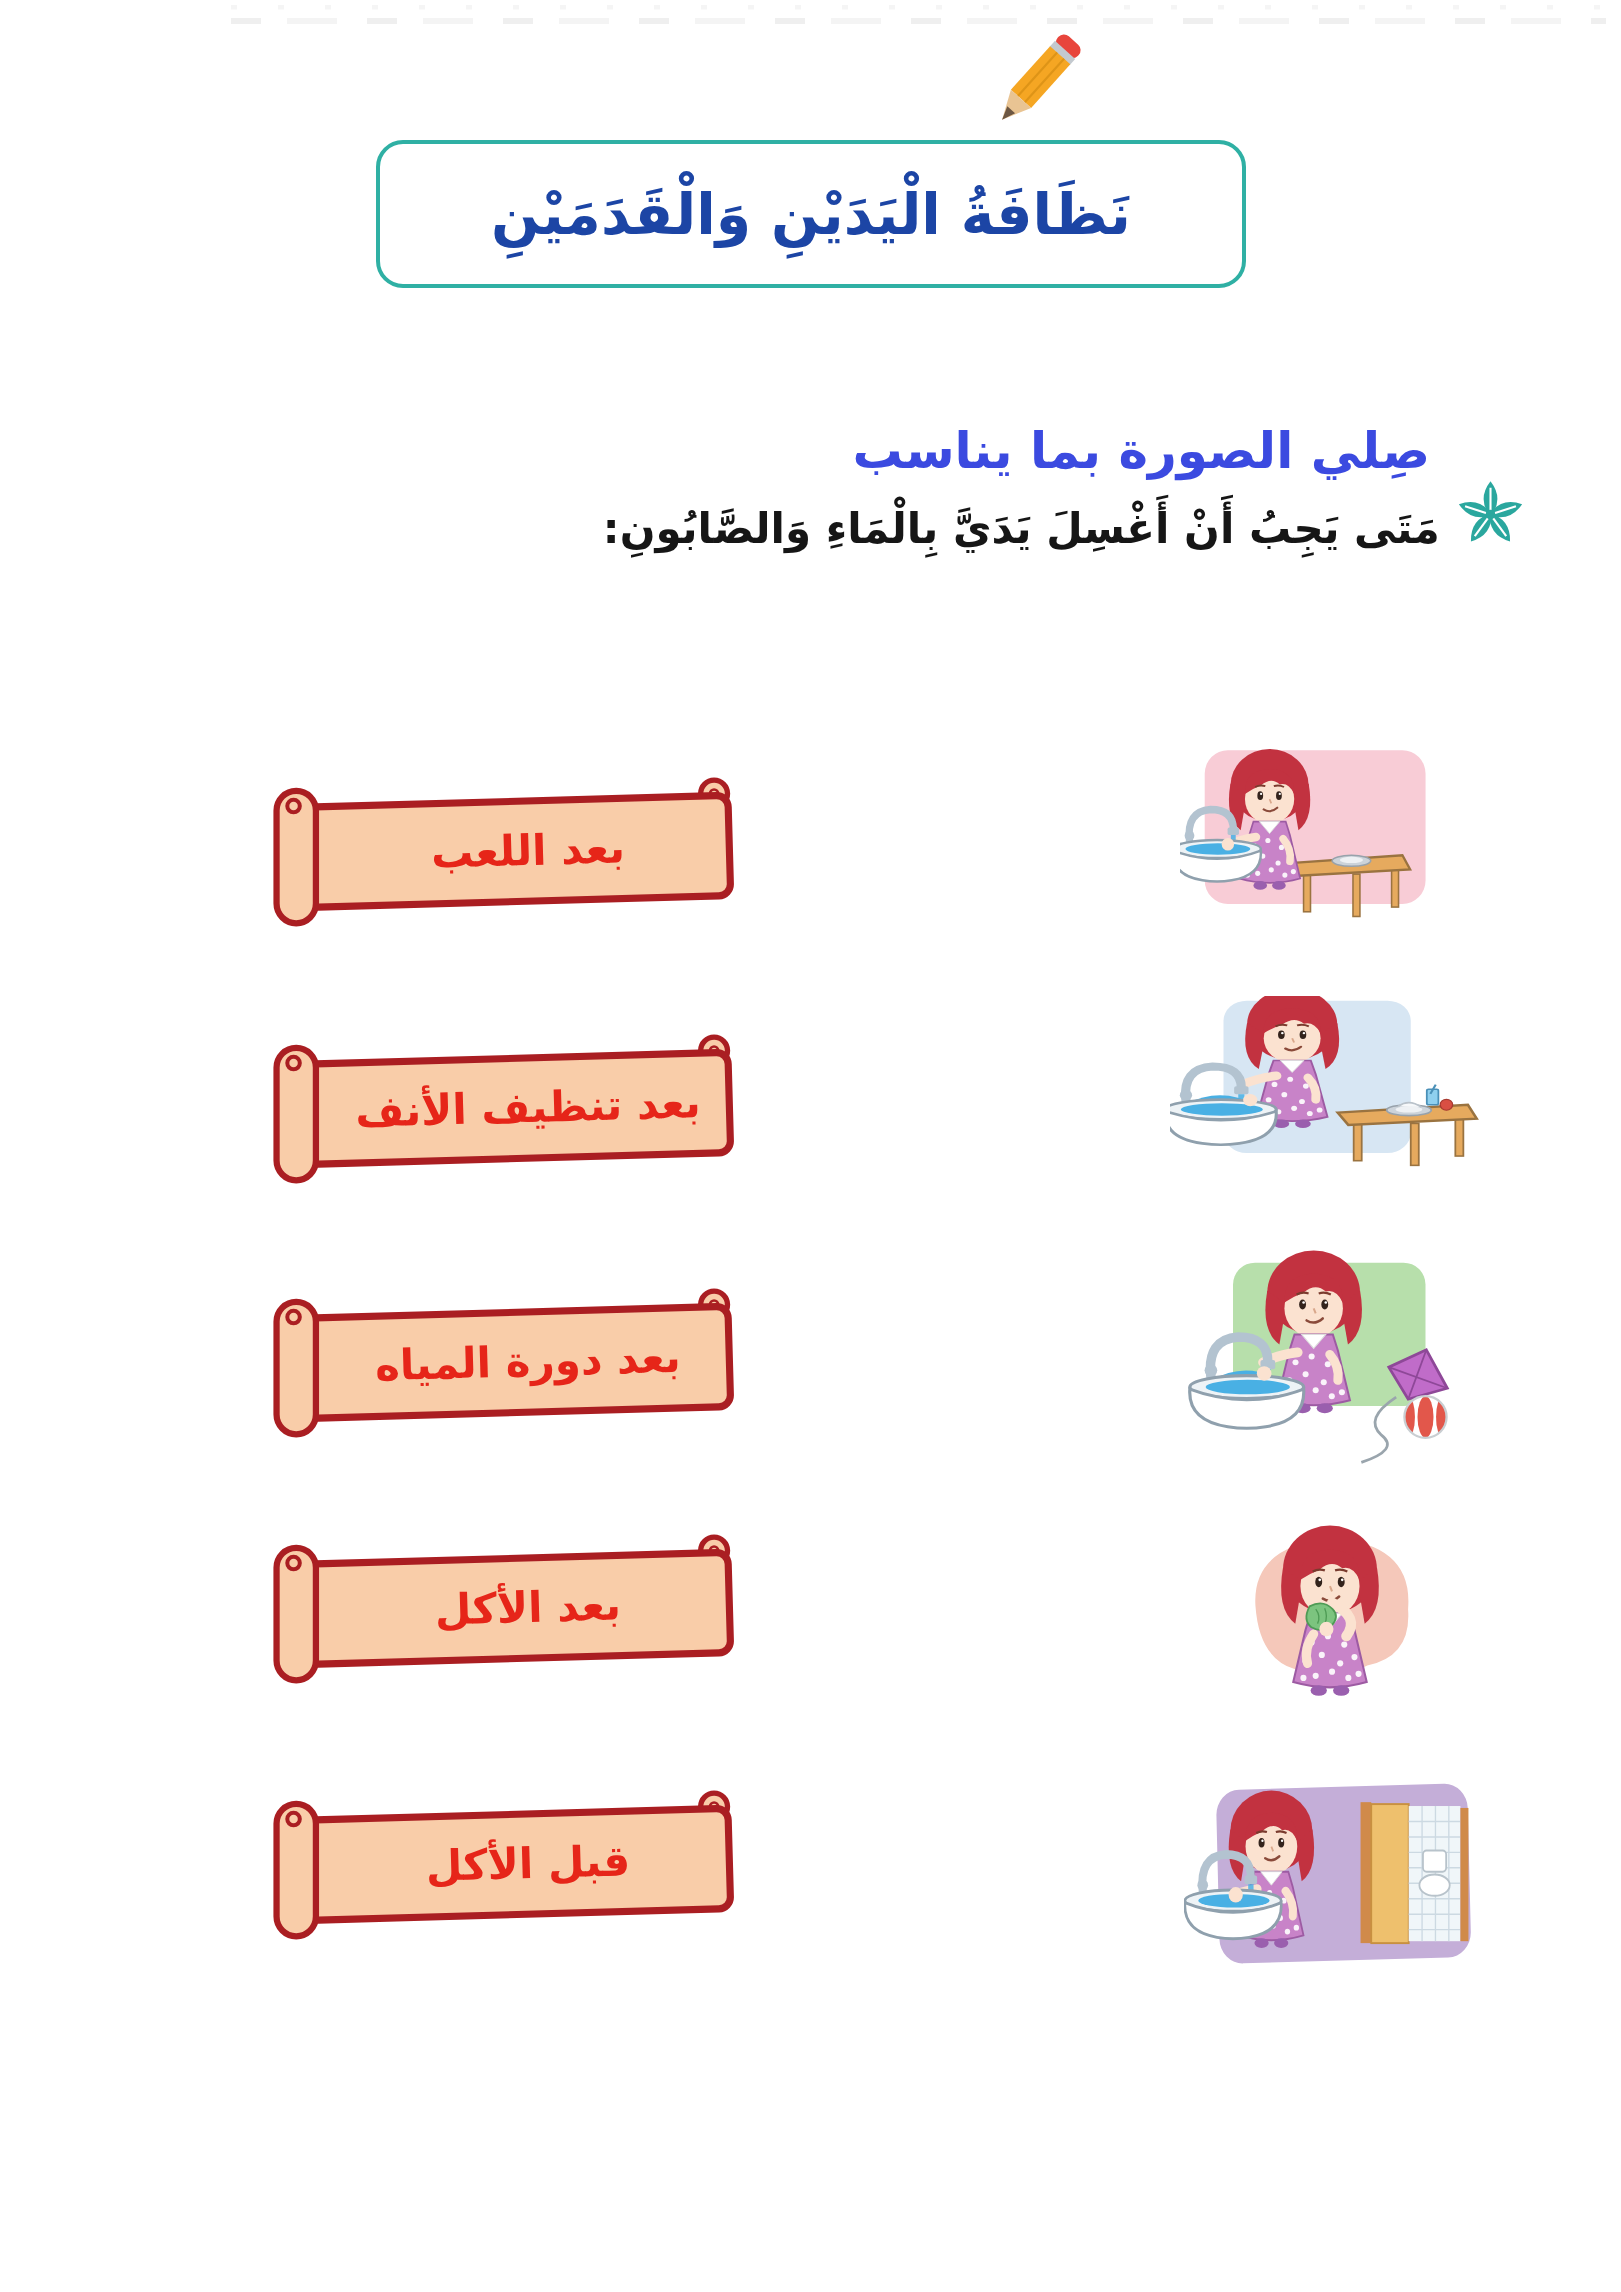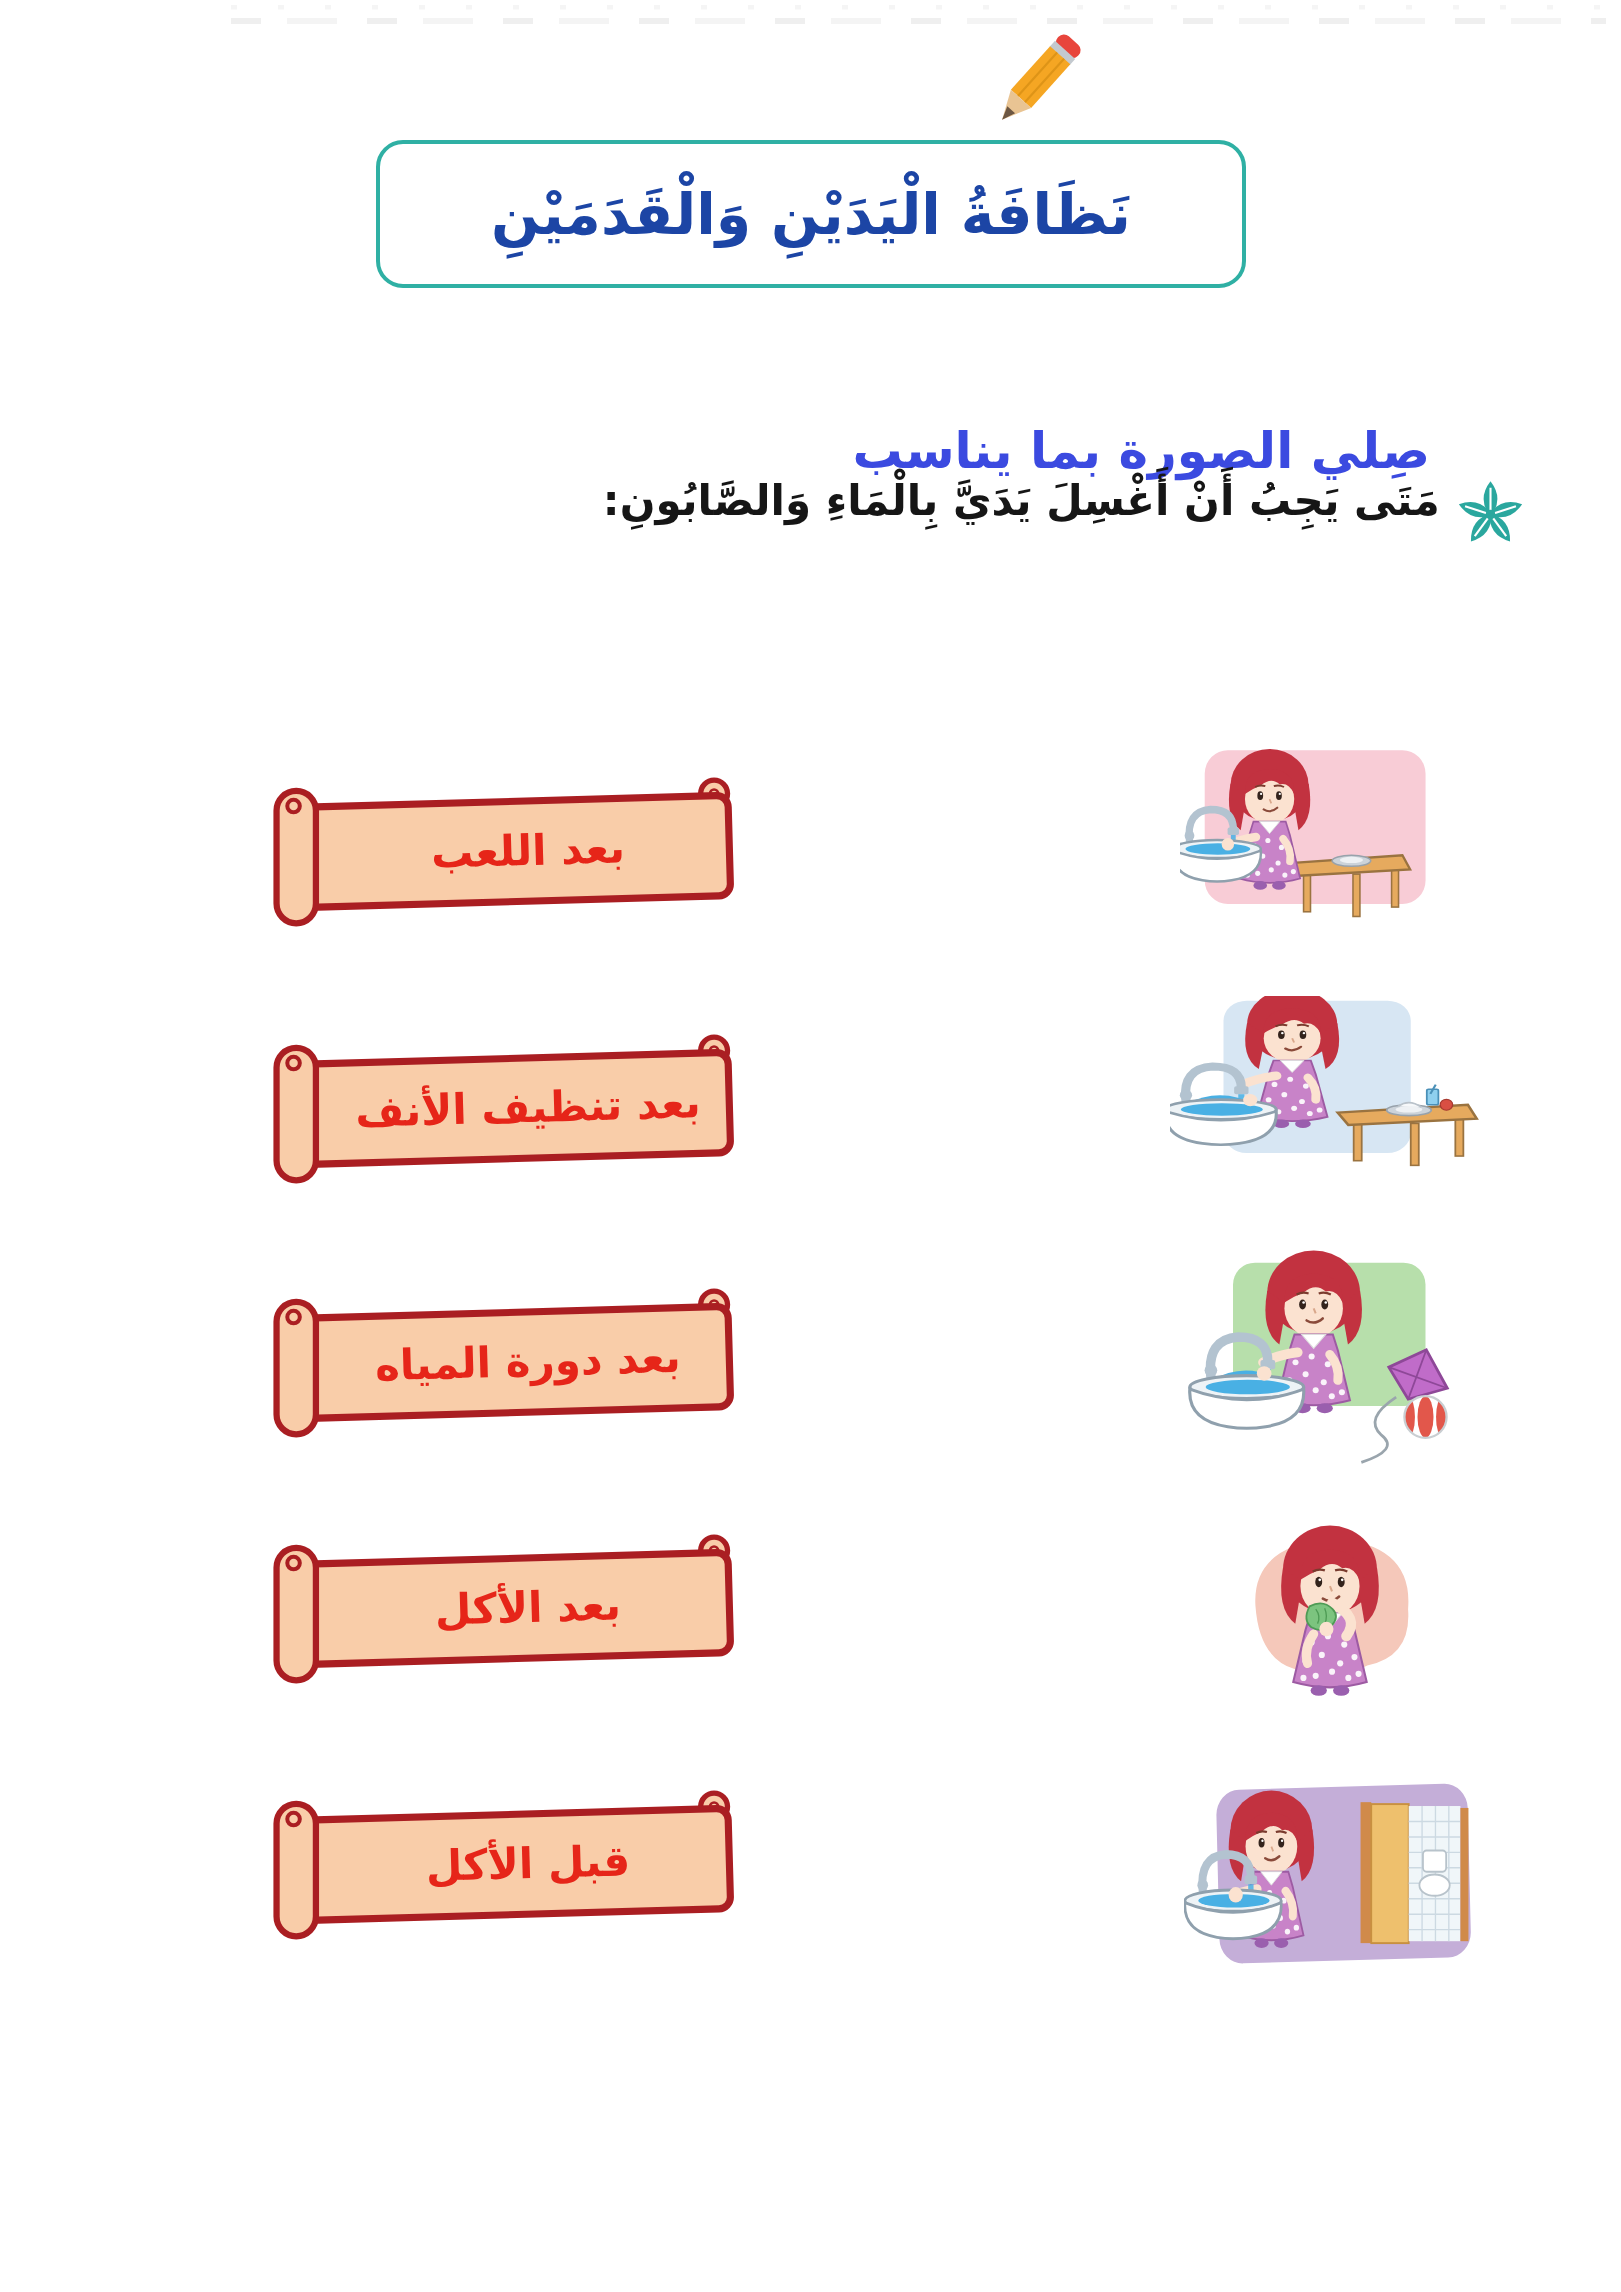--- a/index.html
+++ b/index.html
@@ -15,21 +15,21 @@
   #pencil{position:absolute;left:948px;top:16px;width:167px;height:136px;}
 
   #title-box{position:absolute;left:376px;top:140px;width:862px;height:140px;
     border:4.5px solid var(--teal);border-radius:27px;background:#fff;
     display:flex;align-items:center;justify-content:center;}
   #title-box span{color:var(--title-blue);font-weight:bold;font-size:57px;direction:rtl;letter-spacing:0.9px;}
 
   #instruction{position:absolute;right:192px;top:376px;width:681px;direction:rtl;text-align:right;
     color:var(--inst-blue);font-weight:bold;font-size:50px;margin-top:46px;}
 
-  #question{position:absolute;right:95px;top:476px;direction:rtl;display:flex;align-items:flex-start;gap:14.3px;}
+  #question{position:absolute;right:95px;top:476px;direction:rtl;display:flex;align-items:flex-end;gap:14.3px;}
   #question .flower{width:73px;height:77px;flex:0 0 auto;}
   #question .qtext{color:#161616;font-weight:bold;font-size:42px;white-space:nowrap;}
 
   .scroll{position:absolute;left:269px;width:475px;height:170px;}
   .scroll .shape{position:absolute;inset:0;}
   .scroll .scroll-text{position:absolute;left:57px;right:14.3px;top:36px;bottom:34px;
     display:flex;align-items:center;justify-content:center;direction:rtl;
     color:var(--scroll-red);font-weight:bold;font-size:42px;transform:rotate(-1.6deg);}
   #scroll-0{top:764px;} #scroll-1{top:1021px;} #scroll-2{top:1275px;} #scroll-3{top:1521px;} #scroll-4{top:1777px;}
 

